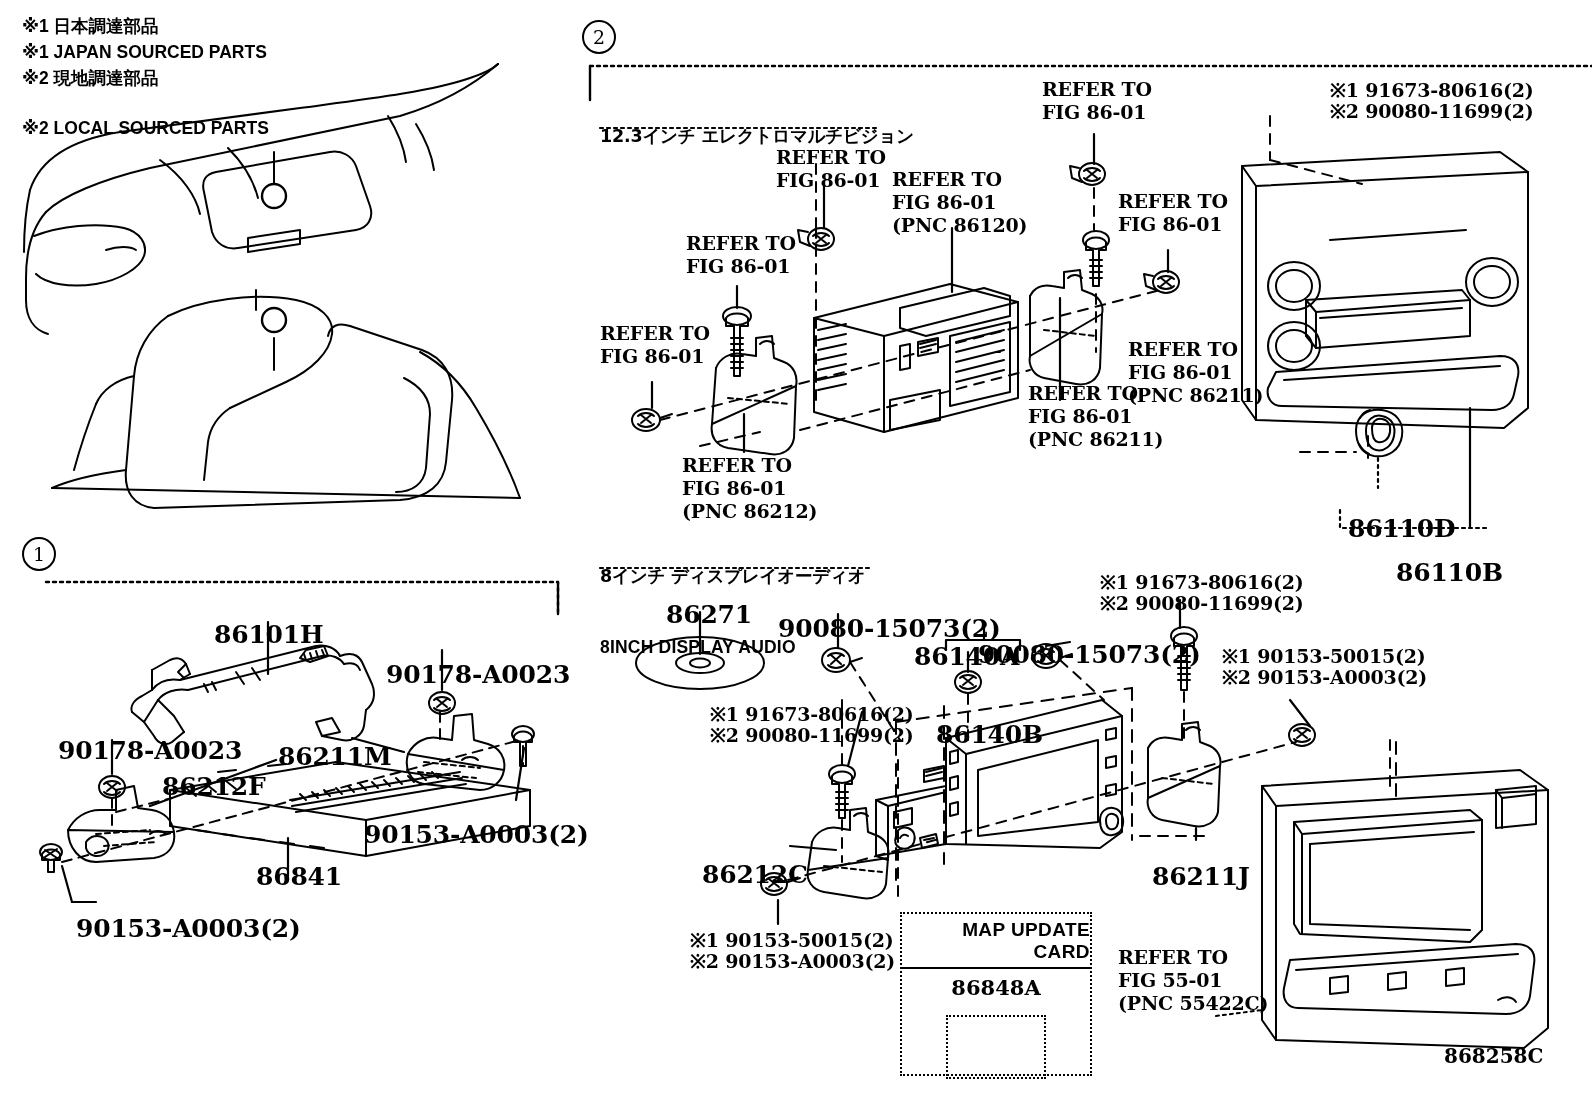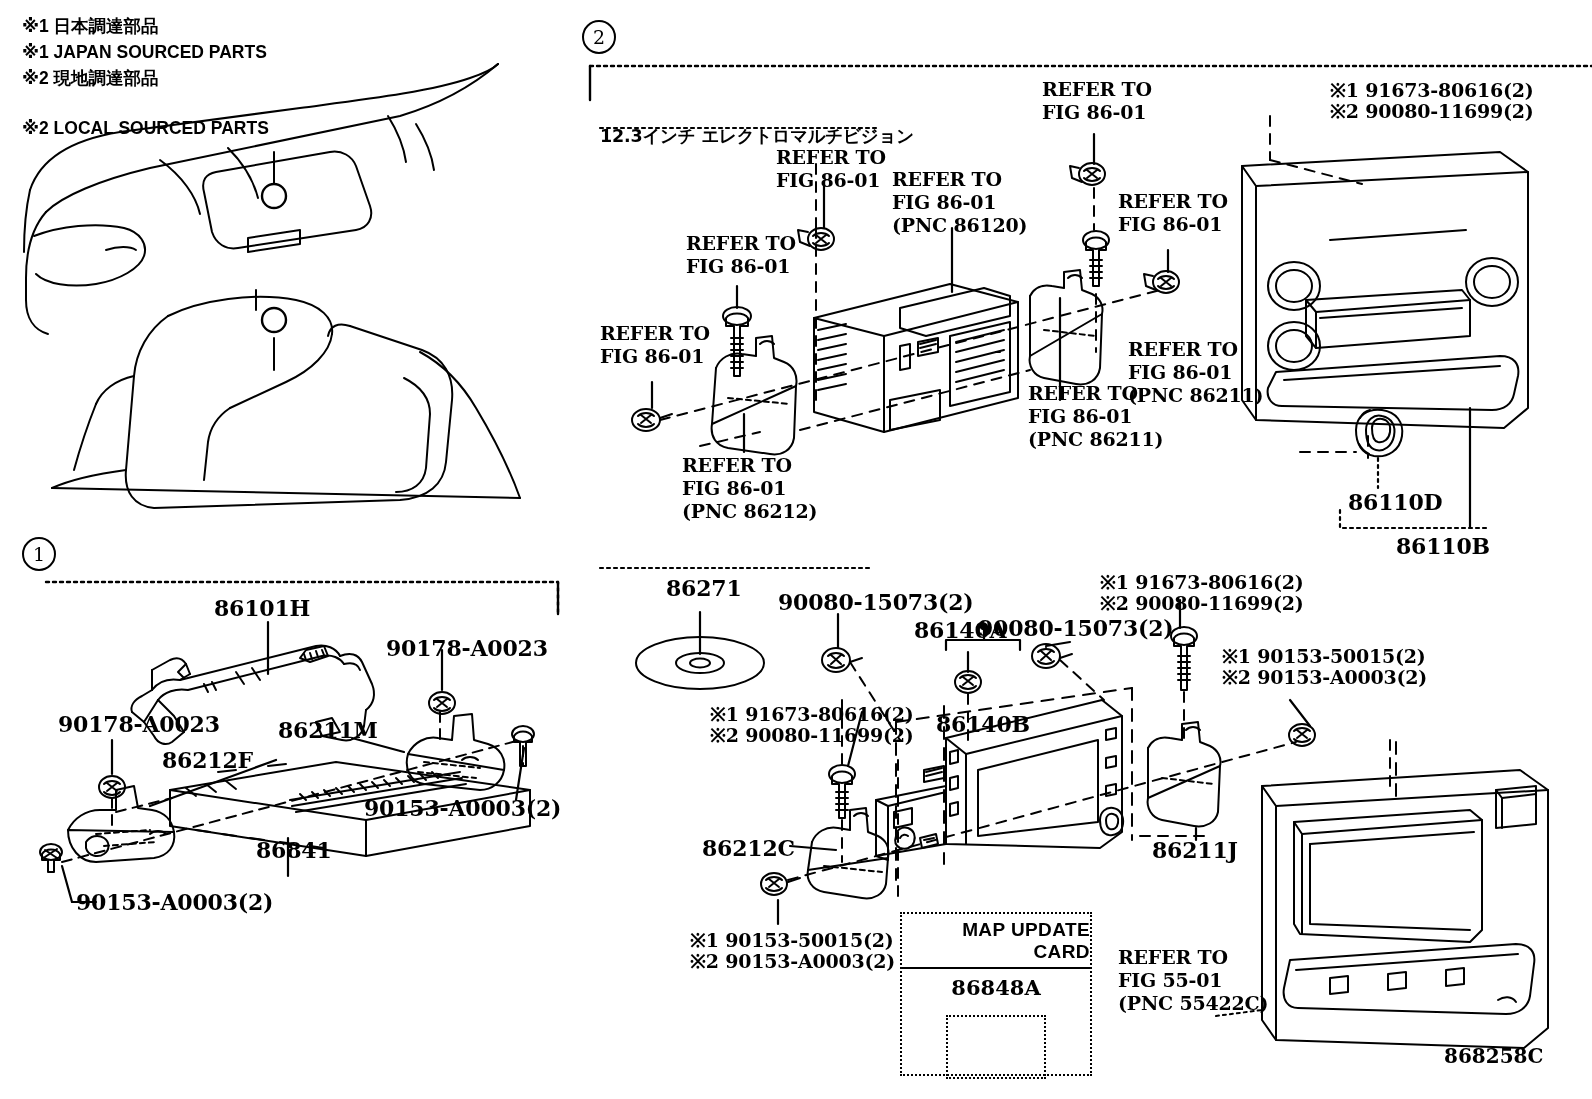--- a/index.html
+++ b/index.html
@@ -5,21 +5,21 @@
   html,body{margin:0;padding:0;background:#fff;}
   body{
     width:1592px;height:1099px;position:relative;overflow:hidden;
     font-family:"Liberation Sans","DejaVu Sans",sans-serif;
     color:#000;
   }
   #sheet{position:absolute;left:0;top:0;width:1592px;height:1099px;}
   svg.layer{position:absolute;left:0;top:0;width:1592px;height:1099px;overflow:visible;}
   .lbl{position:absolute;white-space:pre;font-family:"DejaVu Serif","Liberation Serif",serif;
        font-weight:bold;color:#000;line-height:1.12;letter-spacing:-0.2px;}
-  .pn{font-size:22px;}
+  .pn{font-size:25px;margin-top:25px;}
   .pn-sm{font-size:19px;}
   .refer{font-size:19px;font-family:"DejaVu Serif","Liberation Serif",serif;font-weight:bold;line-height:1.22;}
   .legend{font-size:17.5px;font-family:"Liberation Sans","DejaVu Sans",sans-serif;font-weight:bold;line-height:1.45;letter-spacing:0px;}
   .jp{font-family:"DejaVu Sans","Liberation Sans",sans-serif;font-weight:bold;}
   .sect-ttl{font-size:17.5px;font-weight:bold;line-height:1.35;font-family:"Liberation Sans","DejaVu Sans",sans-serif;}
   .sect-ttl .en{font-family:"Liberation Sans","DejaVu Sans",sans-serif;letter-spacing:0.2px;}
   .circnum{position:absolute;width:30px;height:30px;border:2.2px solid #000;border-radius:50%;
     display:flex;align-items:center;justify-content:center;font-family:"DejaVu Serif","Liberation Serif",serif;
     font-size:19px;font-weight:normal;background:#fff;}
   .figno{position:absolute;font-family:"DejaVu Serif","Liberation Serif",serif;font-weight:bold;font-size:20px;}
@@ -475,20 +475,24 @@
   <div class="lbl legend" style="left:22px;top:40px;">※1 JAPAN SOURCED PARTS</div>
   <div class="lbl legend" style="left:22px;top:66px;">※2 現地調達部品</div>
   <div class="lbl legend" style="left:22px;top:92px;margin-top:24px;">※2 LOCAL SOURCED PARTS</div>
 
   <div class="circnum" style="left:582px;top:20px;">2</div>
   <div class="circnum" style="left:22px;top:537px;">1</div>
 
   <div class="lbl sect-ttl" style="left:600px;top:78px;">
     <div class="jp">12.3インチ エレクトロマルチビジョン</div>
   </div>
+  <div class="lbl sect-ttl" style="left:600px;top:518px;">
+    <div class="jp">8インチ ディスプレイオーディオ</div>
+    <div class="en">8INCH DISPLAY AUDIO</div>
+  </div>
 
   <div class="lbl refer" style="left:600px;top:322px;"><div>REFER TO</div><div>FIG 86-01</div></div>
   <div class="lbl refer" style="left:686px;top:232px;"><div>REFER TO</div><div>FIG 86-01</div></div>
   <div class="lbl refer" style="left:776px;top:146px;"><div>REFER TO</div><div>FIG 86-01</div></div>
   <div class="lbl refer" style="left:892px;top:168px;"><div>REFER TO</div><div>FIG 86-01</div><div>(PNC 86120)</div></div>
   <div class="lbl refer" style="left:1042px;top:78px;"><div>REFER TO</div><div>FIG 86-01</div></div>
   <div class="lbl refer" style="left:1118px;top:190px;"><div>REFER TO</div><div>FIG 86-01</div></div>
   <div class="lbl refer" style="left:1128px;top:338px;"><div>REFER TO</div><div>FIG 86-01</div><div>(PNC 86211)</div></div>
   <div class="lbl refer" style="left:1028px;top:382px;"><div>REFER TO</div><div>FIG 86-01</div><div>(PNC 86211)</div></div>
   <div class="lbl refer" style="left:682px;top:454px;"><div>REFER TO</div><div>FIG 86-01</div><div>(PNC 86212)</div></div>
@@ -505,21 +509,21 @@
 
   <div class="lbl pn-sm" style="left:1330px;top:80px;"><div>※1 91673-80616(2)</div><div>※2 90080-11699(2)</div></div>
 
   <div class="lbl pn" style="left:1348px;top:490px;">86110D</div>
   <div class="lbl pn" style="left:1396px;top:534px;">86110B</div>
 
   <div class="lbl pn" style="left:666px;top:576px;">86271</div>
   <div class="lbl pn" style="left:778px;top:590px;">90080-15073(2)</div>
   <div class="lbl pn" style="left:978px;top:616px;">90080-15073(2)</div>
   <div class="lbl pn" style="left:914px;top:618px;">86140A</div>
-  <div class="lbl pn" style="left:936px;top:712px;">86140B</div>
+  <div class="lbl pn" style="left:936px;top:696px;">86140B</div>
   <div class="lbl pn-sm" style="left:1100px;top:572px;"><div>※1 91673-80616(2)</div><div>※2 90080-11699(2)</div></div>
   <div class="lbl pn-sm" style="left:710px;top:704px;"><div>※1 91673-80616(2)</div><div>※2 90080-11699(2)</div></div>
   <div class="lbl pn-sm" style="left:1222px;top:646px;"><div>※1 90153-50015(2)</div><div>※2 90153-A0003(2)</div></div>
   <div class="lbl pn" style="left:702px;top:836px;">86212C</div>
   <div class="lbl pn" style="left:1152px;top:838px;">86211J</div>
   <div class="lbl pn-sm" style="left:690px;top:930px;"><div>※1 90153-50015(2)</div><div>※2 90153-A0003(2)</div></div>
 
   <div class="mapcard" style="left:900px;top:912px;width:188px;height:160px;">
     <div class="hd">MAP UPDATE CARD</div>
     <div class="bd">

